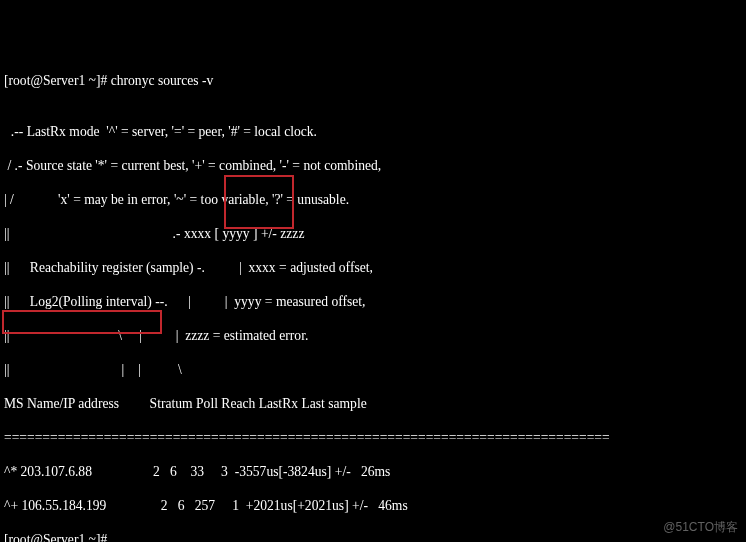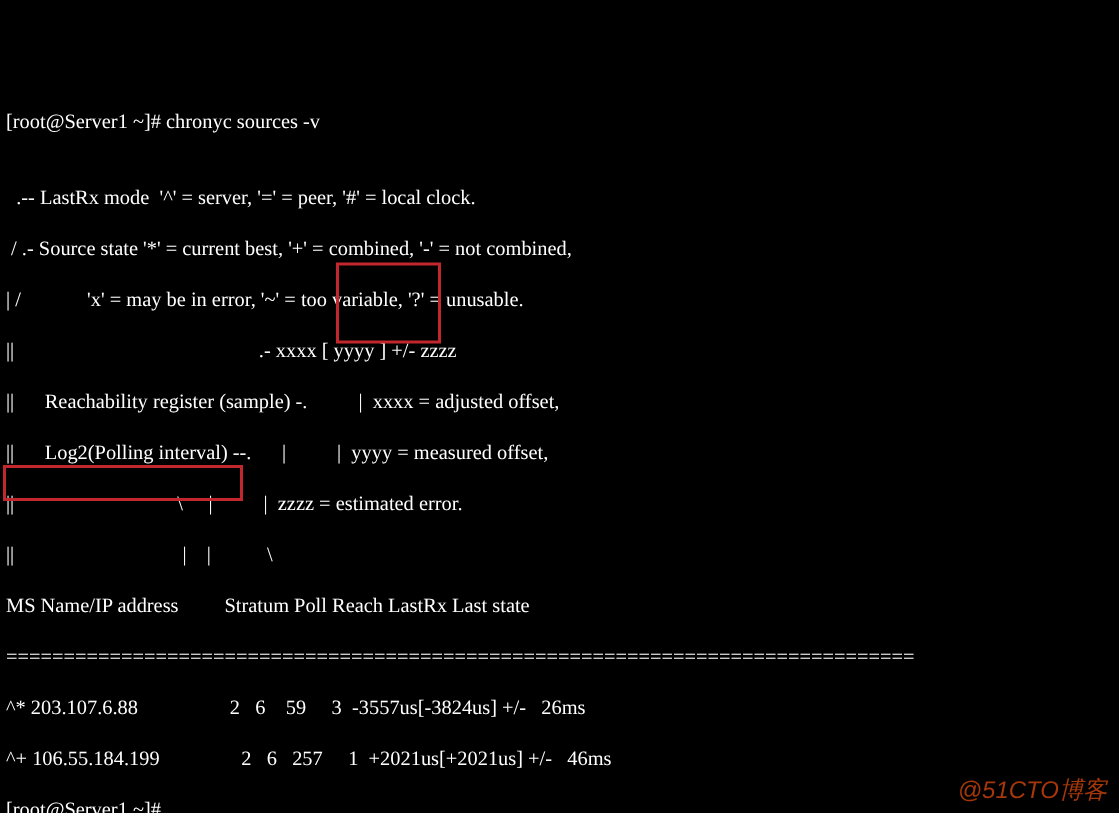--- a/index.html
+++ b/index.html
@@ -23,46 +23,45 @@
   .line { white-space: pre; font-family: Liberation Serif, serif; }
   .hl1 {
     position: absolute;
     border: 2px solid #c1272d;
     pointer-events: none;
   }
   .watermark {
     position: absolute;
     right: 8px;
     bottom: 6px;
-    color: #c2410c;
-    font-size: 16px;
+    color: #737373;
+    font-size: 12px;
     font-family: Arial, sans-serif;
     opacity: 0.85;
     white-space: nowrap;
-    font-style: italic;
   }
 </style>
 </head>
 <body>
 
 
 
 <div class="line"><span>[root@Server1 ~]# </span><span>chronyc sources -v</span></div>
 <div class="line"></div>
 <div class="line">  .-- LastRx mode  '^' = server, '=' = peer, '#' = local clock.</div>
 <div class="line"> / .- Source state '*' = current best, '+' = combined, '-' = not combined,</div>
 <div class="line">| /             'x' = may be in error, '~' = too variable, '?' = unusable.</div>
 <div class="line">||                                                .- xxxx [ yyyy ] +/- zzzz</div>
 <div class="line">||      Reachability register (sample) -.          |  xxxx = adjusted offset,</div>
 <div class="line">||      Log2(Polling interval) --.      |          |  yyyy = measured offset,</div>
 <div class="line">||                                \     |          |  zzzz = estimated error.</div>
 <div class="line">||                                 |    |           \</div>
-<div class="line">MS Name/IP address         Stratum Poll Reach LastRx Last state</div>
+<div class="line">MS Name/IP address         Stratum Poll Reach LastRx Last sample</div>
 <div class="line">===============================================================================</div>
-<div class="line">^* 203.107.6.88                  2   6    59     3  -3557us[-3824us] +/-   26ms</div>
+<div class="line">^* 203.107.6.88                  2   6    33     3  -3557us[-3824us] +/-   26ms</div>
 <div class="line">^+ 106.55.184.199                2   6   257     1  +2021us[+2021us] +/-   46ms</div>
 <div class="line">[root@Server1 ~]#</div>
 
 
 
 
 
 
 
 

